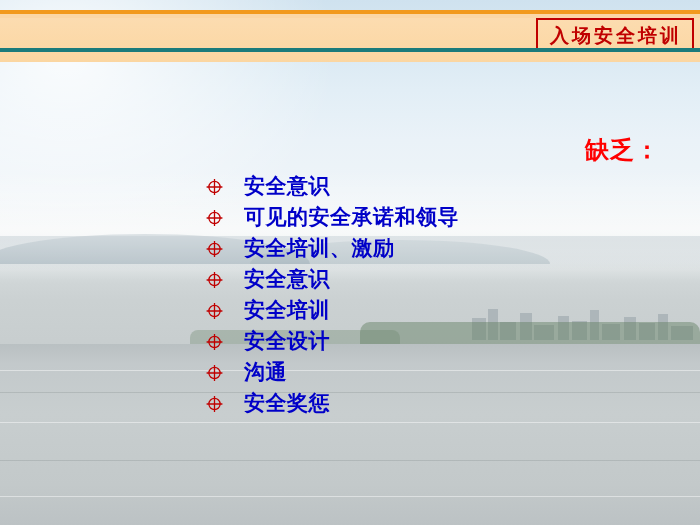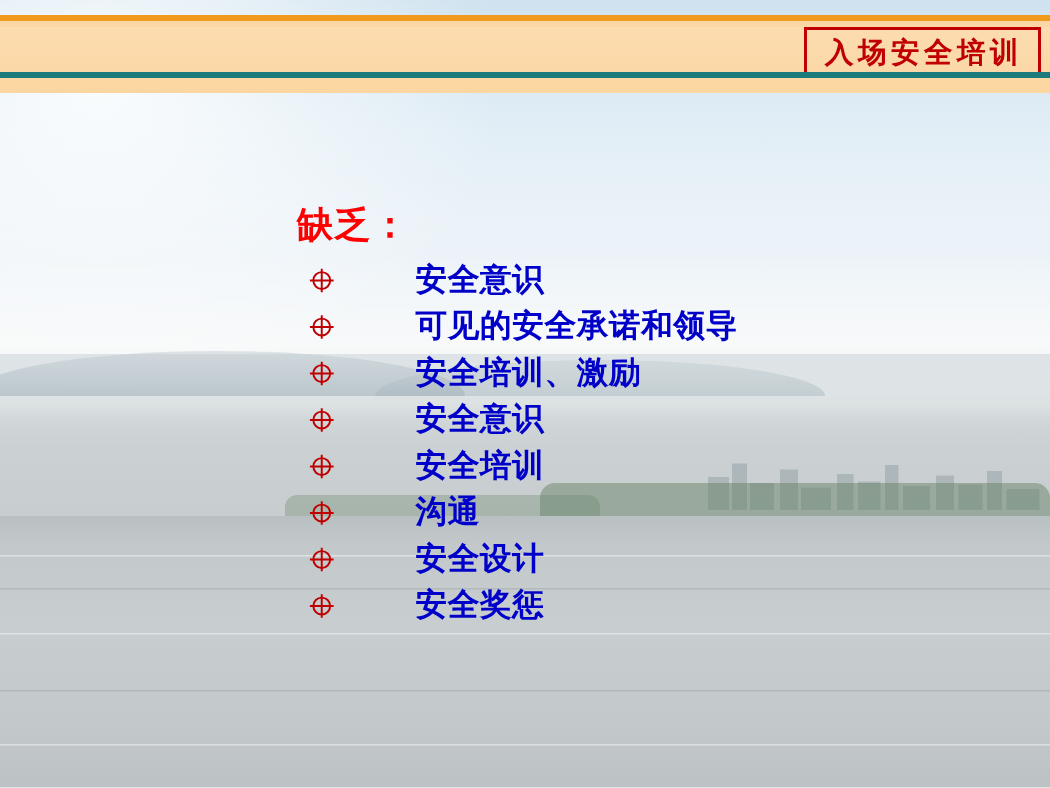--- a/index.html
+++ b/index.html
@@ -195,20 +195,21 @@
     letter-spacing: 2px;
     line-height: 1.15;
   }
 
   
   .body-block {
     position: absolute;
     left: 190px;
     top: 135px;
     width: 470px;
+    text-align: right;
   }
   .lead {
     color: #ff0000;
     font-family: "DejaVu Sans", sans-serif;
     font-size: 24px;
     font-weight: bold;
     letter-spacing: 1px;
     line-height: 1.25;
     margin: 0 0 6px 8px;
   }
@@ -235,21 +236,20 @@
   }
   .bullet-icon svg { display: block; }
   .bullet-text {
     color: #0000c8;
     font-family: "DejaVu Sans", sans-serif;
     font-size: 21px;
     font-weight: bold;
     letter-spacing: 0.5px;
     line-height: 1;
     white-space: nowrap;
-    margin-left: 33px;
   }
 </style>
 </head>
 <body>
 
 <div class="slide">
 
   <div class="bg">
     <div class="glow"></div>
     <div class="bg-hills"></div>
@@ -352,32 +352,32 @@
       </li>
 
       <li>
         <span class="bullet-icon">
           <svg width="17" height="17" viewBox="0 0 17 17">
             <circle cx="8.5" cy="8.5" r="5.6" fill="none" stroke="#c00000" stroke-width="1.3"></circle>
             <line x1="8.5" y1="0.6" x2="8.5" y2="16.4" stroke="#c00000" stroke-width="1.3"></line>
             <line x1="0.6" y1="8.5" x2="16.4" y2="8.5" stroke="#c00000" stroke-width="1.3"></line>
           </svg>
         </span>
+        <span class="bullet-text">安全设计</span>
+      </li>
+
+      <li>
+        <span class="bullet-icon">
+          <svg width="17" height="17" viewBox="0 0 17 17">
+            <circle cx="8.5" cy="8.5" r="5.6" fill="none" stroke="#c00000" stroke-width="1.3"></circle>
+            <line x1="8.5" y1="0.6" x2="8.5" y2="16.4" stroke="#c00000" stroke-width="1.3"></line>
+            <line x1="0.6" y1="8.5" x2="16.4" y2="8.5" stroke="#c00000" stroke-width="1.3"></line>
+          </svg>
+        </span>
         <span class="bullet-text">沟通</span>
-      </li>
-
-      <li>
-        <span class="bullet-icon">
-          <svg width="17" height="17" viewBox="0 0 17 17">
-            <circle cx="8.5" cy="8.5" r="5.6" fill="none" stroke="#c00000" stroke-width="1.3"></circle>
-            <line x1="8.5" y1="0.6" x2="8.5" y2="16.4" stroke="#c00000" stroke-width="1.3"></line>
-            <line x1="0.6" y1="8.5" x2="16.4" y2="8.5" stroke="#c00000" stroke-width="1.3"></line>
-          </svg>
-        </span>
-        <span class="bullet-text">安全设计</span>
       </li>
 
       <li>
         <span class="bullet-icon">
           <svg width="17" height="17" viewBox="0 0 17 17">
             <circle cx="8.5" cy="8.5" r="5.6" fill="none" stroke="#c00000" stroke-width="1.3"></circle>
             <line x1="8.5" y1="0.6" x2="8.5" y2="16.4" stroke="#c00000" stroke-width="1.3"></line>
             <line x1="0.6" y1="8.5" x2="16.4" y2="8.5" stroke="#c00000" stroke-width="1.3"></line>
           </svg>
         </span>

